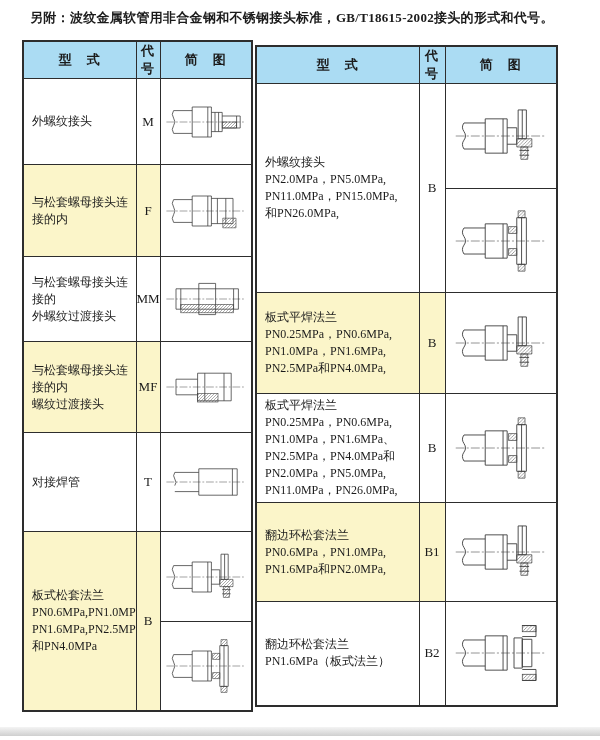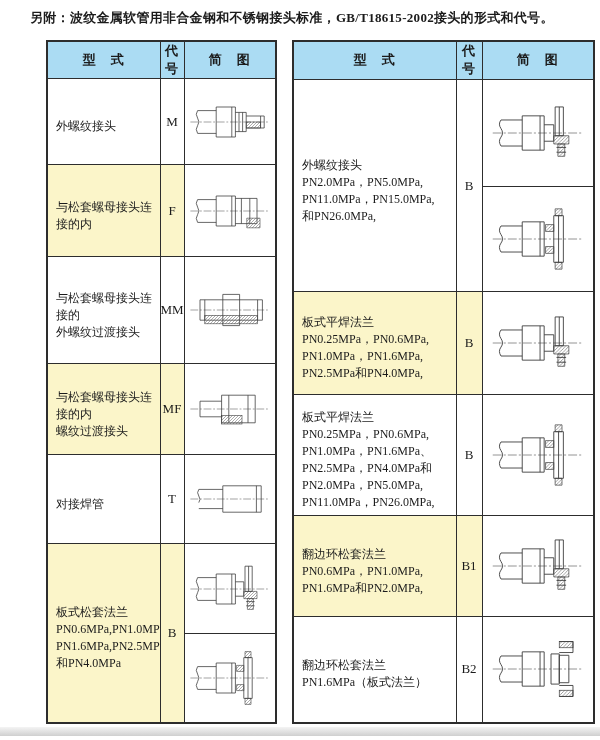--- a/index.html
+++ b/index.html
@@ -5,31 +5,31 @@
   html,body { margin:0; padding:0; }
   body {
     width:600px; height:740px; position:relative; background:#ffffff;
     font-family:"Liberation Serif","DejaVu Serif",serif; color:#1b1b1b;
     overflow:hidden;
   }
   .title {
     position:absolute; left:30px; top:9px; width:560px;
     font-size:13px; font-weight:bold; letter-spacing:0.3px;
   }
-  .tables { position:absolute; left:46px; top:40px; display:flex; gap:15px; }
+  .tables { position:absolute; left:22px; top:40px; display:flex; gap:2px;align-items:center; }
   table { border-collapse:collapse; table-layout:fixed; border:2px solid #2d2d2d; }
   td,th { border:1px solid #2d2d2d; padding:0; overflow:hidden; }
   th {
     background:#abdcf3; font-size:13px; font-weight:bold; height:26px;
     letter-spacing:1px;
   }
   .t-left  { width:229px; }
   .t-right { width:301px; }
   .type {
-    font-size:12px; line-height:17px; padding:13px 3px 3px 8px;
+    font-size:12px; line-height:17px; padding:3px 3px 3px 8px;
     vertical-align:middle; white-space:pre-line;
   }
   .code { text-align:center; vertical-align:middle; font-size:13px; }
   .diag-cell { text-align:center; vertical-align:middle; background:#ffffff; }
   .hl { background:#fbf5c9; }
   svg.diag { display:block; margin:0 auto; }
   .t-left  svg.diag { width:84px; height:62px; }
   .t-right svg.diag { width:96px; height:70px; }
   .ln { fill:none; stroke:#3c3c3c; stroke-width:1.3; }
   .cl { stroke:#3c3c3c; stroke-width:0.8; stroke-dasharray:13 3 3 3; }
@@ -135,41 +135,41 @@
     </tr>
     <tr style="height:92px">
       <td class="type hl">与松套螺母接头连接的内</td>
       <td class="code hl">F</td>
       <td class="diag-cell">
         <svg class="diag" viewBox="0 0 140 100">
               <use href="#d-f"></use>
             </svg>
       </td>
     </tr>
-    <tr style="height:107px">
+    <tr style="height:85px">
       <td class="type">与松套螺母接头连接的
 外螺纹过渡接头</td>
       <td class="code">MM</td>
       <td class="diag-cell">
         <svg class="diag" viewBox="0 0 140 100">
               <use href="#d-mm"></use>
             </svg>
       </td>
     </tr>
     <tr style="height:91px">
       <td class="type hl">与松套螺母接头连接的内
 螺纹过渡接头</td>
       <td class="code hl">MF</td>
       <td class="diag-cell">
         <svg class="diag" viewBox="0 0 140 100">
               <use href="#d-mf"></use>
             </svg>
       </td>
     </tr>
-    <tr style="height:89px">
+    <tr style="height:99px">
       <td class="type">对接焊管</td>
       <td class="code">T</td>
       <td class="diag-cell">
         <svg class="diag" viewBox="0 0 140 100">
               <use href="#d-t"></use>
             </svg>
       </td>
     </tr>
     <tr style="height:90px">
       <td class="type hl" rowspan="2">板式松套法兰

